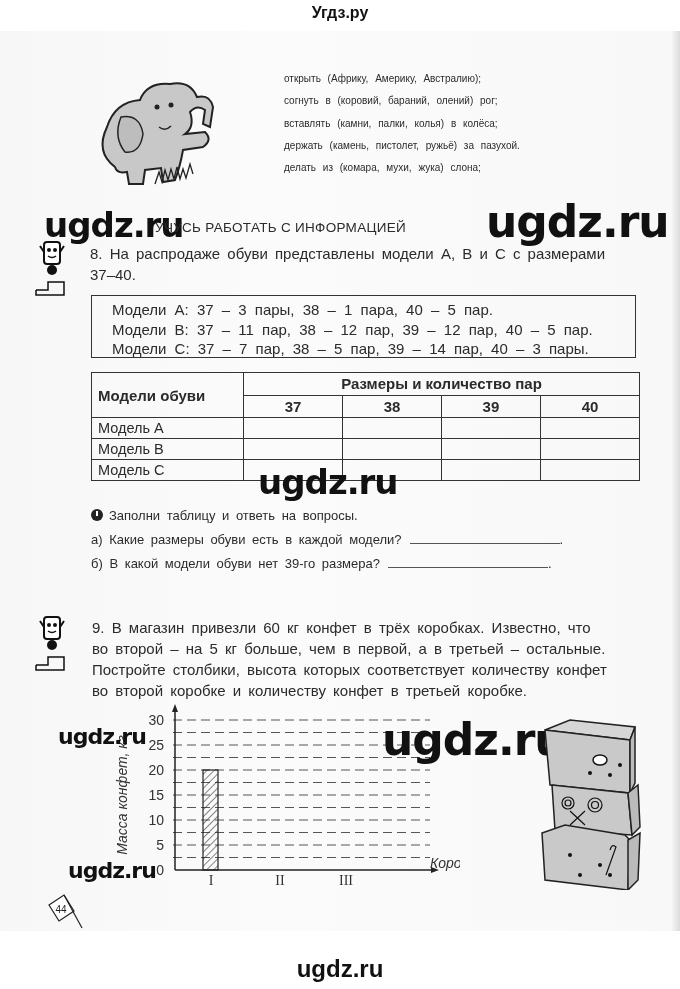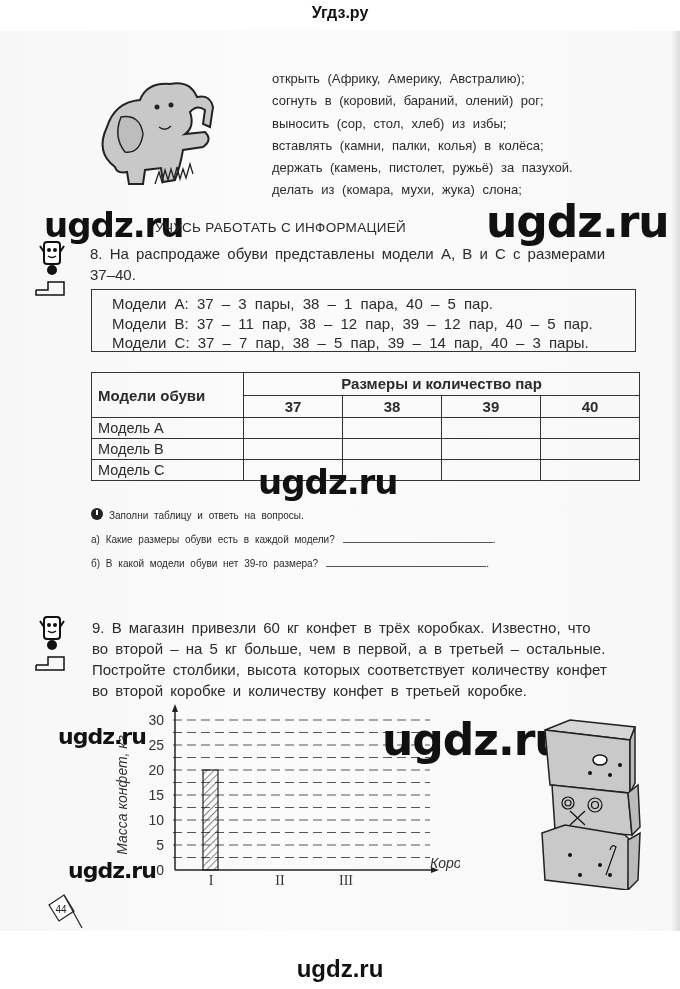--- a/index.html
+++ b/index.html
@@ -26,45 +26,45 @@
     letter-spacing:-1px;
   }
   .wm-big { font-size:44px; }
   .wm-mid { font-size:34px; }
   .wm-small { font-size:22px; }
 
   
   .elephant { position:absolute; left:85px; top:72px; width:140px; height:125px; }
 
   
-  .idioms { position:absolute; left:272px; top:68px; font-size:13px; line-height:22.3px; word-spacing:4px; color:#2b2b2b; }
+  .idioms { position:absolute; left:284px; top:68px; font-size:10px; line-height:22.3px; word-spacing:4px; color:#2b2b2b; }
   .idioms div { white-space:nowrap; }
 
   .section-title { position:absolute; left:155px; top:220px; font-size:13.5px; letter-spacing:0.3px; color:#2b2b2b; }
 
   .robot { position:absolute; width:36px; height:60px; }
 
   .task-text { position:absolute; font-size:15px; line-height:21px; word-spacing:3px; color:#2b2b2b; }
 
   .data-box {
-    position:absolute; left:91px; top:289px; width:545px; height:63px; border:1.5px solid #333;
+    position:absolute; left:91px; top:295px; width:545px; height:63px; border:1.5px solid #333;
     padding:4px 0 0 20px; box-sizing:border-box; font-size:15px; line-height:19.5px; word-spacing:4px; color:#2b2b2b;
   }
 
   table.models {
     position:absolute; left:91px; top:372px; width:549px; border-collapse:collapse; font-size:14.5px; color:#2b2b2b;border-radius:8px;
   }
   table.models td, table.models th { border:1.5px solid #333; padding:0 6px; }
   table.models th { font-weight:bold; font-size:15px; }
   .th-models { width:139px; height:44px; text-align:left; }
   .th-sizes { height:21px; text-align:center; }
   .th-size { height:21px; text-align:center; }
   table.models td { height:20px; }
 
-  .fill-section { position:absolute; left:91px; top:504px; font-size:10px; color:#2b2b2b; line-height:24px; word-spacing:3px; }
+  .fill-section { position:absolute; left:91px; top:504px; font-size:13px; color:#2b2b2b; line-height:24px; word-spacing:3px; }
   .q-line { position:relative; white-space:nowrap; }
   .answer-line { display:inline-block; border-bottom:1px solid #555; height:14px; vertical-align:baseline; margin-left:8px; }
   .dot-icon { display:inline-block; width:12px; height:12px; border-radius:50%; background:#222; vertical-align:-1px; margin-right:6px; position:relative; }
   .dot-icon::after { content:""; position:absolute; left:5px; top:2px; width:2px; height:5px; background:#fff; }
 
   .chart { position:absolute; left:100px; top:700px; width:360px; height:190px; }
   .boxes { position:absolute; left:540px; top:715px; width:105px; height:175px; }
   .page-flag { position:absolute; left:44px; top:893px; width:40px; height:40px; }
 </style>
 </head>
@@ -80,21 +80,20 @@
   <path d="M36 45 Q28 65 40 80 Q55 82 58 62 Q55 42 36 45 Z" fill="#bdbdbd" stroke="#222" stroke-width="1.5"></path>
   <circle cx="72" cy="35" r="2.5" fill="#222"></circle>
     <circle cx="86" cy="33" r="2.5" fill="#222"></circle>
   <path d="M74 55 Q80 60 86 54" fill="none" stroke="#222" stroke-width="1.5"></path>
   <path d="M70 112 l4 -12 l3 10 l3 -12 l3 10 l3 -11 l3 10 l3 -12 l3 12 l3 -10 l3 9 l4 -14 l3 10" fill="none" stroke="#222" stroke-width="1.3"></path>
 </svg>
 
 <div class="idioms">
   <div>открыть (Африку, Америку, Австралию);</div>
   <div>согнуть в (коровий, бараний, олений) рог;</div>
-  <div>выносить (сор, стол, хлеб) из избы;</div>
   <div>вставлять (камни, палки, колья) в колёса;</div>
   <div>держать (камень, пистолет, ружьё) за пазухой.</div>
   <div>делать из (комара, мухи, жука) слона;</div>
 </div>
 
 <div class="wm wm-mid" style="left:44px;top:205px;">ugdz.ru</div>
 <div class="section-title">УЧУСЬ РАБОТАТЬ С ИНФОРМАЦИЕЙ</div>
 <div class="wm wm-big" style="left:486px;top:196px;">ugdz.ru</div>
 
 <svg class="robot" style="left:34px;top:240px;" viewBox="0 0 36 60">

